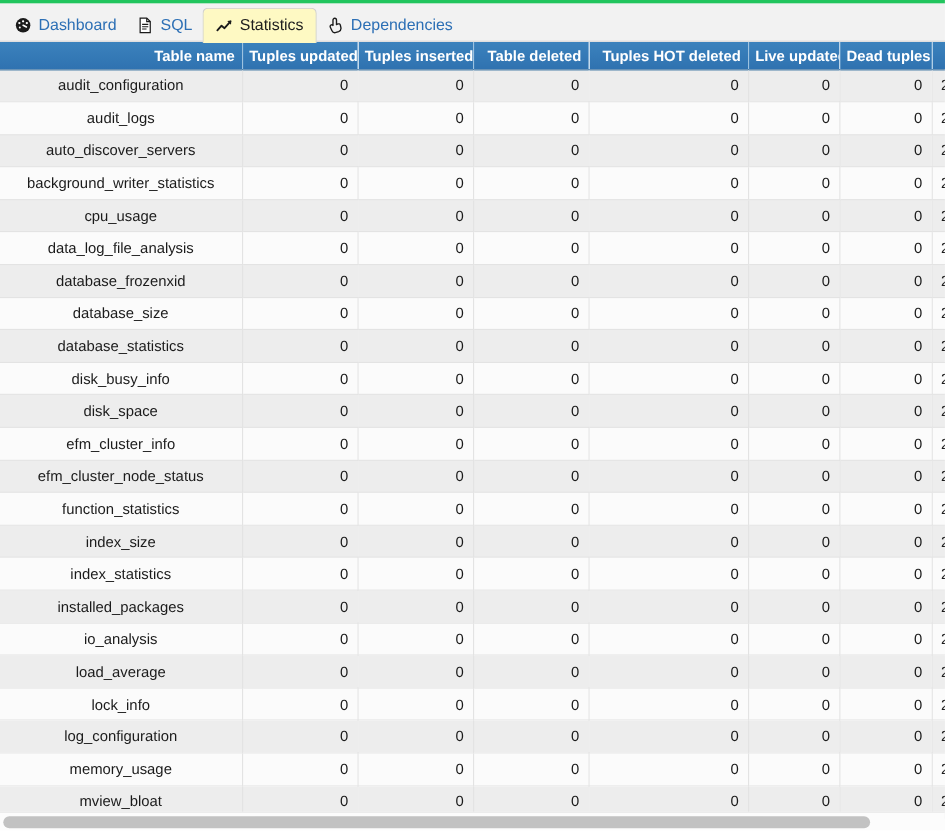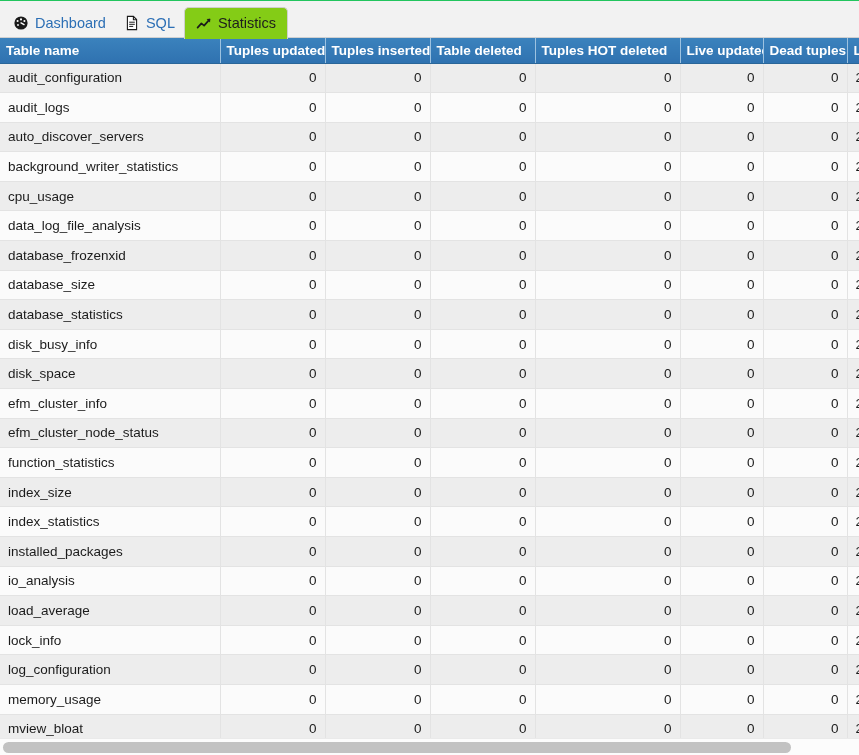--- a/index.html
+++ b/index.html
@@ -13,21 +13,21 @@
     background: #ffffff;
     font-family: "Liberation Sans", "DejaVu Sans", sans-serif;
     -webkit-font-smoothing: antialiased;
   }
 
   
   .tabbar {
     position: relative;
     height: 38px;
     background: #f2f2f2;
-    border-top: 1px solid #22c55e;
+    border-top: 3px solid #22c55e;
     box-sizing: border-box;
     display: flex;
     align-items: flex-end;
     padding-left: 4px;
   }
   .tabbar::after {
     content: "";
     position: absolute;
     left: 0; right: 0; bottom: 0;
     height: 1px;
@@ -42,21 +42,21 @@
     padding: 0 9px;
     font-size: 14.5px;
     color: #2c6fb5;
     white-space: nowrap;
     box-sizing: border-box;
     cursor: default;
     z-index: 2;
   }
   .tab.active {
     color: #1d1d1d;
-    background: #84cc16;
+    background: #fef9c3;
     border: 1px solid #cfcfcf;
     border-bottom: none;
     border-radius: 5px 5px 0 0;
     height: 32px;
     margin-bottom: -1px;
     padding: 0 11px;
   }
   .tab .label { line-height: 1; }
   .tab .ico {
     display: inline-flex;
@@ -84,21 +84,21 @@
     color: #1b1b1b;
   }
   table.grid thead th {
     background: #3178b5;
     background-image: linear-gradient(#3b82bd, #2f72b0);
     color: #ffffff;
     font-size: 13.5px;
     font-weight: bold;
     height: 25px;
     padding: 0 6px;
-    text-align: left;
+    text-align: right;
     border-right: 1px solid #9dc2e0;
     border-bottom: 1px solid #2a6699;
     box-sizing: border-box;
     white-space: nowrap;
     overflow: hidden;
     cursor: default;
   }
   table.grid thead th:first-child { border-left: none; }
 
   table.grid tbody td {
@@ -106,21 +106,21 @@
     padding: 0 8px;
     border-bottom: 1px solid #e3e3e3;
     border-right: 1px solid #e3e3e3;
     box-sizing: border-box;
     white-space: nowrap;
     overflow: hidden;
     text-overflow: clip;
   }
   table.grid tbody tr:nth-child(odd) td  { background: #ededed; }
   table.grid tbody tr:nth-child(even) td { background: #fbfbfb; }
-  td.name { text-align: left; }
+  td.name { text-align: center; }
   td.num  { text-align: right; padding-right: 10px; }
   td.date { text-align: left; }
 
   
   col.c-name { width: 220px; }
   col.c-ins  { width: 105px; }
   col.c-upd  { width: 105px; }
   col.c-del  { width: 105px; }
   col.c-hot  { width: 145px; }
   col.c-live { width: 83px; }
@@ -186,20 +186,28 @@
   <div class="tab active">
     <span class="ico">
       <svg width="16" height="16" viewBox="0 0 16 16">
         <polyline points="1.6,11.6 5.4,7.4 8.1,9.6 13.4,3.6" fill="none" stroke="#1b1b1b" stroke-width="1.7" stroke-linejoin="round" stroke-linecap="round"></polyline>
         <polygon points="10.6,3.0 14.3,2.7 14.0,6.4" fill="#1b1b1b"></polygon>
       </svg>
     </span>
     <span class="label">Statistics</span>
   </div>
 
+  <div class="tab">
+    <span class="ico">
+      <svg width="16" height="16" viewBox="0 0 16 16">
+        <path d="M7.3 1.6c1 0 1.6.8 1.6 1.8v4.0l1.3-.6c1.0-.4 2.0.1 2.2 1.0l.5 2.3c.3 1.5-.5 3.0-2.0 3.6l-2.4.8c-1.5.5-3.1-.2-3.7-1.6L3.3 9.7c-.4-.9 0-1.8.9-2.1.6-.2 1.2 0 1.5.5V3.4c0-1.0.6-1.8 1.6-1.8z" fill="none" stroke="#1b1b1b" stroke-width="1.25" stroke-linejoin="round"></path>
+      </svg>
+    </span>
+    <span class="label">Dependencies</span>
+  </div>
 
 
 </div>
 
 <div class="grid-wrap">
 
   <table class="grid">
     <colgroup>
       <col class="c-name">
         <col class="c-ins">

